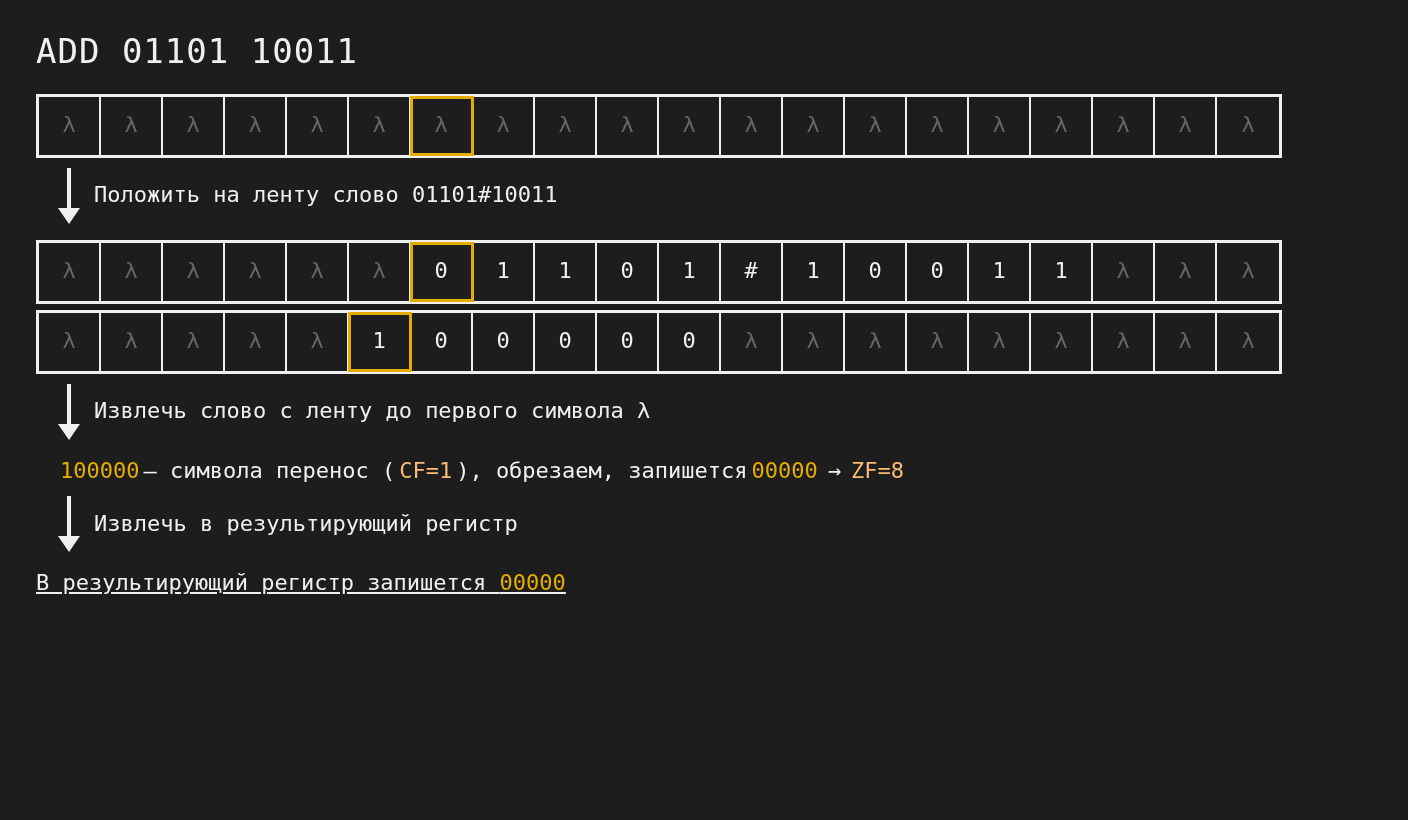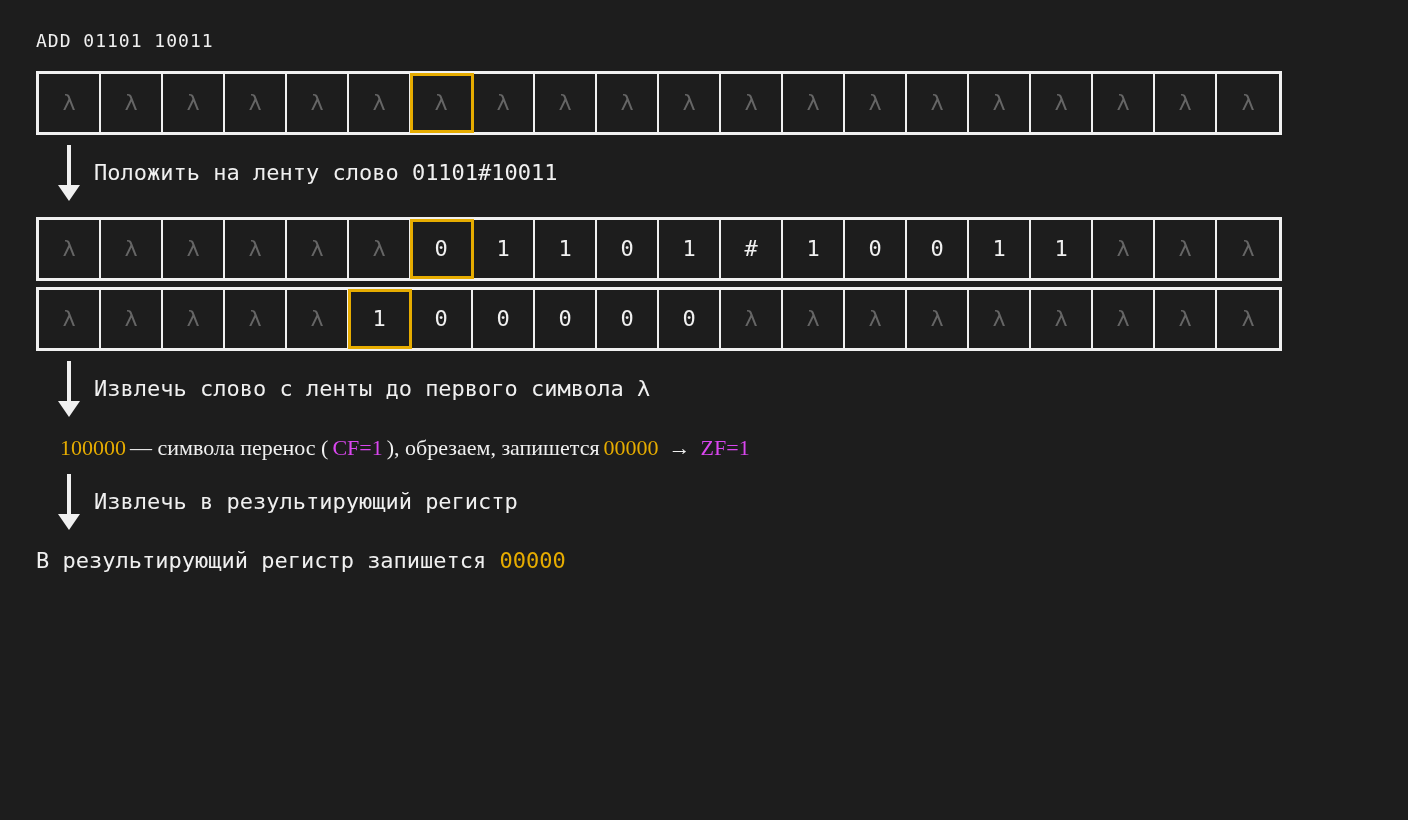--- a/index.html
+++ b/index.html
@@ -6,21 +6,21 @@
   body {
     background: #1d1d1d;
     color: #f0f0f0;
     font-family: "Consolas", "DejaVu Sans Mono", "Menlo", monospace;
     font-size: 22px;
     line-height: 1.4;
     padding: 28px 36px;
     width: 1408px;
   }
   .title {
-    font-size: 18px;
+    font-size: 34px;
     margin-bottom: 18px;
     letter-spacing: 1px;
   }
   .tape {
     display: flex;
     border: 3px solid #f0f0f0;
     width: fit-content;
     margin-bottom: 6px;
   }
   .cell {
@@ -75,32 +75,32 @@
     border-top: 16px solid #f0f0f0;
   }
   .step-label { font-size: 22px; text-align: right; }
   .result-line {
     font-size: 22px;
     margin: 14px 0 10px 24px;
     display: flex;
     align-items: center;
     flex-wrap: wrap;
     gap: 4px;
-    font-family: Liberation Serif, serif;
   }
   .orange { color: #e6ac00; }
-  .green  { color: #d946ef; }
+  .green  { color: #fdba74; }
   .rarrow {
     display: inline-block;
     margin: 0 6px;
   }
   .final-line {
     font-size: 22px;
     margin-top: 14px;
     margin-left: 0;
+    text-decoration: underline;
   }
 </style>
 </head>
 <body>
 
 <div class="title">ADD 01101 10011</div>
 
 <div id="diagram">
     <div class="tape">
       <div class="cell lambda">λ</div>
@@ -167,29 +167,29 @@
       <div class="cell lambda">λ</div>
       <div class="cell lambda">λ</div>
       <div class="cell lambda">λ</div>
       <div class="cell lambda">λ</div>
       <div class="cell lambda">λ</div>
       <div class="cell lambda">λ</div>
       <div class="cell lambda">λ</div>
     </div>
     <div class="step-row">
       <div class="arrow"></div>
-      <div class="step-label">Извлечь слово с ленты до первого символа λ</div>
+      <div class="step-label">Извлечь слово с ленту до первого символа λ</div>
     </div>
     <div class="result-line">
       <span class="orange">100000</span>
       <span> — символа перенос (</span>
       <span class="green">CF=1</span>
       <span>), обрезаем, запишется </span>
       <span class="orange">00000</span>
       <span class="rarrow">→</span>
-      <span class="green">ZF=1</span>
+      <span class="green">ZF=8</span>
     </div>
     <div class="step-row">
       <div class="arrow"></div>
       <div class="step-label">Извлечь в результирующий регистр</div>
     </div>
     <div class="final-line"><span>В результирующий регистр запишется </span><span class="orange">00000</span></div>
   </div>
 
 </body></html>

